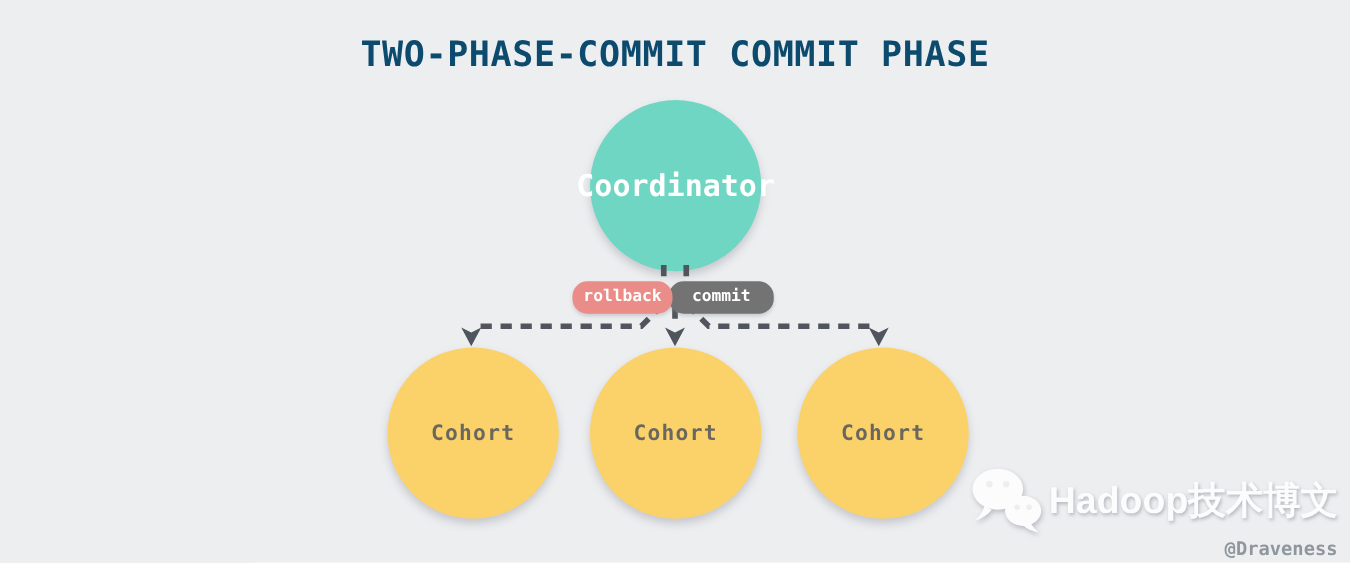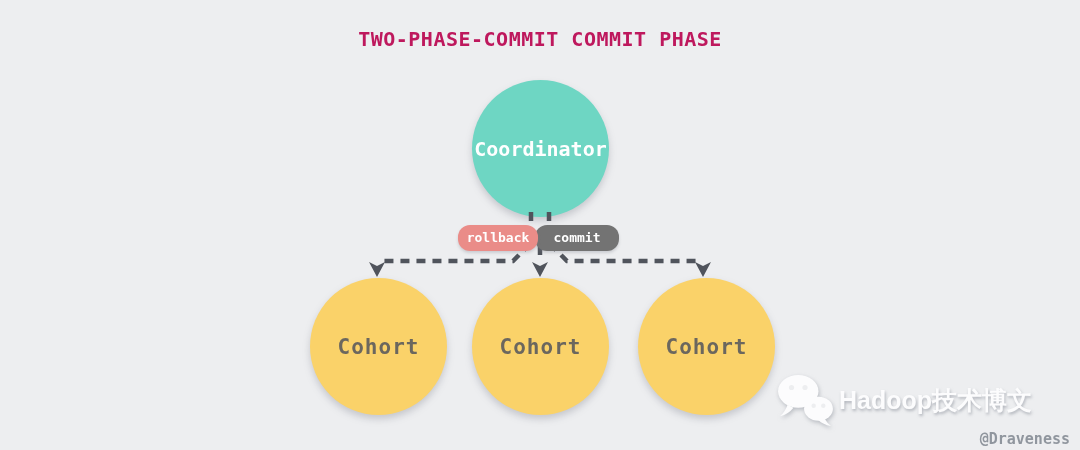--- a/index.html
+++ b/index.html
@@ -13,52 +13,52 @@
     background: #edeef0;
     overflow: hidden;
   }
 
   .title {
     position: absolute;
     top: 27px;
     left: 0;
     width: 100%;
     text-align: center;
-    font-size: 20px;
+    font-size: 28px;
     font-weight: bold;
     letter-spacing: 0.5px;
-    color: #be185d;
+    color: #0c4a6e;
     font-family: "DejaVu Sans Mono", monospace;
   }
 
   .circle {
     position: absolute;
     width: 137px;
     height: 137px;
     border-radius: 50%;
     display: flex;
     align-items: center;
     justify-content: center;
     font-weight: bold;
     box-shadow: 0 4px 7px rgba(125,130,140,0.35);
   }
 
   .coordinator {
     left: 472px;
     top: 80px;
     background: #6ed6c3;
     color: #ffffff;
-    font-size: 20px;
+    font-size: 24px;
   }
 
   .cohort {
     top: 278px;
     background: #fad269;
     color: #6b675e;
-    font-size: 21px;
+    font-size: 17px;
     letter-spacing: 1px;
   }
   .cohort-1 { left: 310px; }
   .cohort-2 { left: 472px; }
   .cohort-3 { left: 638px; }
 
   .edges {
     position: absolute;
     left: 0;
     top: 0;
@@ -108,21 +108,21 @@
     position: absolute;
     left: 776px;
     top: 374px;
     display: flex;
     align-items: center;
     gap: 5px;
   }
   .wechat-icon { filter: drop-shadow(1px 2px 2px rgba(140,145,155,0.55)); }
   .watermark-text {
     font-family: "Liberation Sans", sans-serif;
-    font-size: 25px;
+    font-size: 30px;
     font-weight: 600;
     color: #fcfcfd;
     text-shadow: 1px 2px 3px rgba(140,145,155,0.6);
     white-space: nowrap;
   }
 
   .author {
     position: absolute;
     right: 10px;
     top: 430px;

